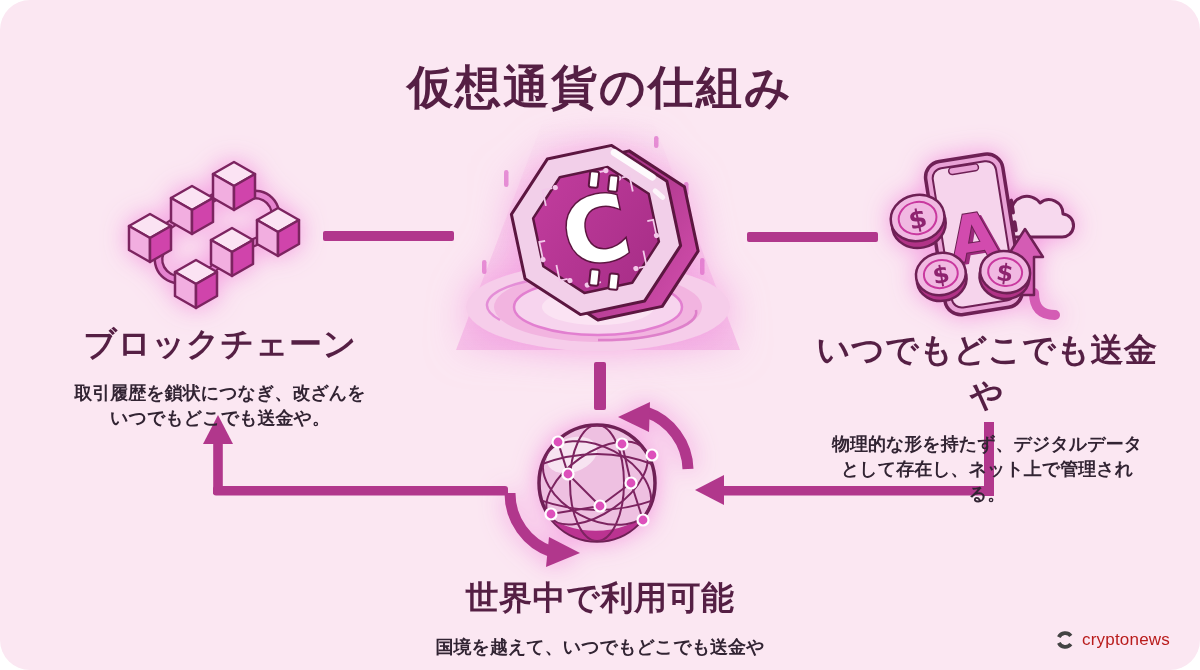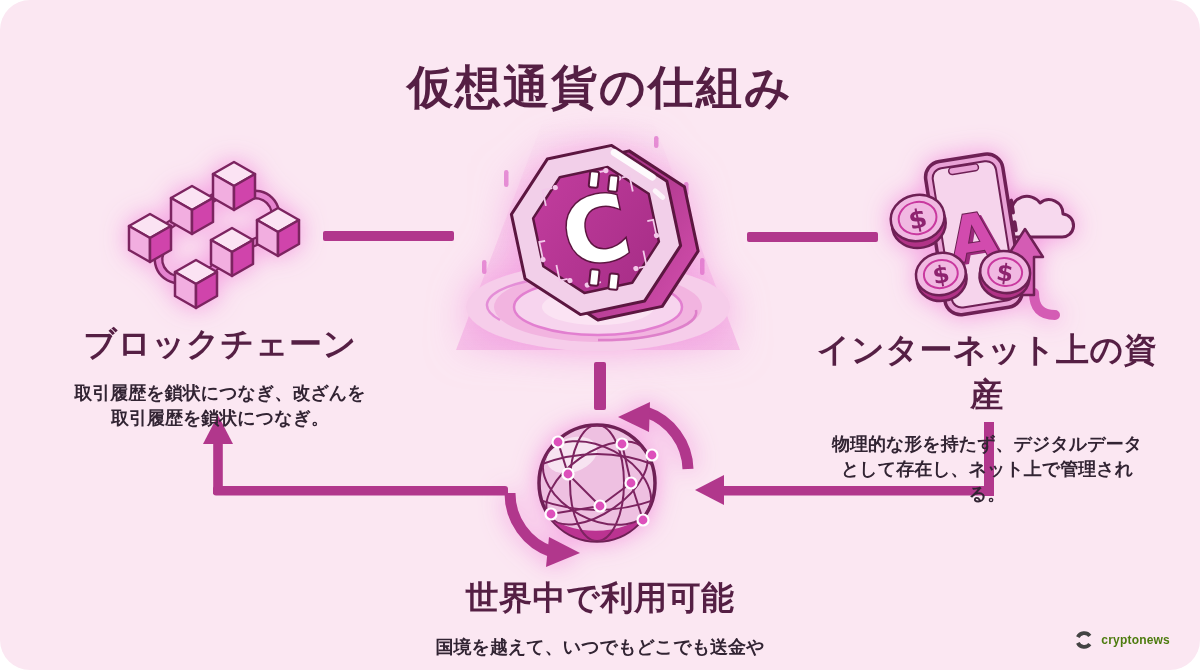--- a/index.html
+++ b/index.html
@@ -10,21 +10,21 @@
   .block h2{margin:0 0 7px 0;font-size:33px;font-weight:800;color:#551f44;letter-spacing:.5px;}
   .block p{margin:14px;font-size:18px;font-weight:600;color:#322433;line-height:1.38;}
   .block p span{display:block;}
   .bar{position:absolute;background:#b1378c;border-radius:2px;}
   .illu{position:absolute;}
   .illu svg,.arrows svg,.logo svg{overflow:visible;display:block;}
   .glow-soft{filter:drop-shadow(0 0 12px rgba(242,140,220,.85));}
   .glow-big{filter:drop-shadow(0 0 18px rgba(240,120,215,.55));}
   .arrows{position:absolute;left:190px;top:410px;width:820px;height:110px;}
   .logo{position:absolute;right:30px;bottom:20px;display:flex;align-items:center;gap:7px;}
-  .logo span{font-size:12px;font-weight:700;color:#4d7c0f;letter-spacing:.2px;}
+  .logo span{font-size:17px;font-weight:400;color:#b91c1c;letter-spacing:.2px;}
 </style>
 </head>
 <body>
 
 <div class="canvas">
 
   <h1 class="title">仮想通貨の仕組み</h1>
 
   <div class="illu glow-big" style="left:448px;top:112px;width:304px;height:255px;">
     <svg width="304" height="255" viewBox="0 0 304 255">
@@ -240,26 +240,26 @@
         <rect x="522" y="76" width="282" height="9.6" rx="3"></rect>
         <polygon points="505,80 534,65 534,95"></polygon>
       </g>
     </svg>
   </div>
 
   <div class="block" style="left:55px;top:322px;width:330px;">
     <h2>ブロックチェーン</h2>
     <p>
       <span>取引履歴を鎖状につなぎ、改ざんを</span>
-      <span>取引履歴を鎖状につなぎ。</span>
+      <span>いつでもどこでも送金や。</span>
     </p>
   </div>
 
   <div class="block" style="left:813px;top:328px;width:348px;">
-    <h2>インターネット上の資産</h2>
+    <h2>いつでもどこでも送金や</h2>
     <p>
       <span>物理的な形を持たず、デジタルデータ</span>
       <span>として存在し、ネット上で管理される。</span>
     </p>
   </div>
 
   <div class="block" style="left:415px;top:576px;width:370px;">
     <h2>世界中で利用可能</h2>
     <p>
       <span>国境を越えて、いつでもどこでも送金や</span>

